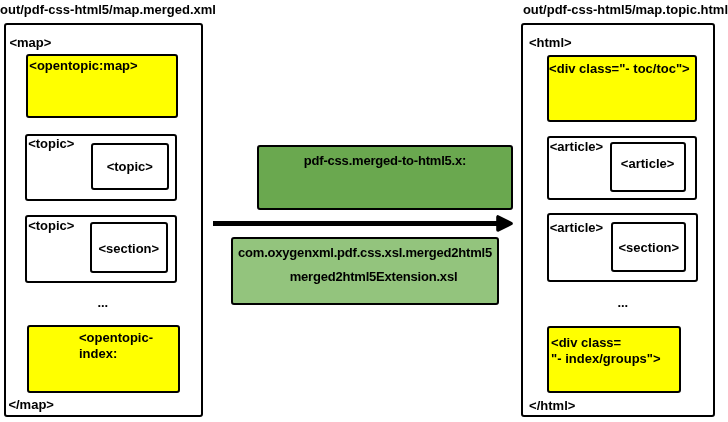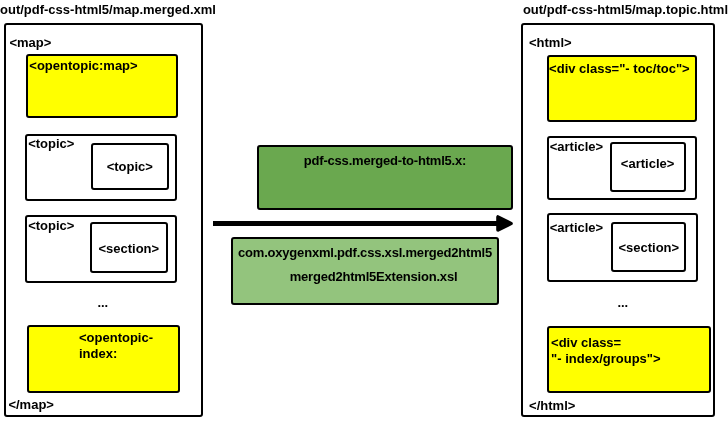--- a/index.html
+++ b/index.html
@@ -82,21 +82,21 @@
   #yl-right-top-lbl   { left: 0.5px;   top: 3.6px; }
   #article1           { left: 24.2px;  top: 110.6px; width: 150px;   height: 64.8px; }
   #article1-lbl       { left: 0.5px;   top: 1.3px; }
   #article1-inner     { left: 60.4px;  top: 4.7px;   width: 76px;    height: 50px; }
   #article1-inner-lbl { top: 12px; }
   #article2           { left: 24.2px;  top: 187.6px; width: 151px;   height: 69px; }
   #article2-lbl       { left: 0.5px;   top: 5px; }
   #article2-inner     { left: 62.1px;  top: 7.3px;   width: 75px;    height: 50px; }
   #article2-inner-lbl { top: 16px; }
   #dots-right         { left: 94.4px;  top: 269.5px; }
-  #yl-right-bot       { left: 23.7px;  top: 301px;   width: 164px;   height: 67px; }
+  #yl-right-bot       { left: 23.7px;  top: 301px;   width: 134px;   height: 67px; }
   #yl-right-bot-lbl   { left: 2.4px;   top: 7.2px; white-space: normal; }
   #lbl-html-close     { left: 6.1px;   top: 372.7px; text-align: right; }
 </style>
 </head>
 <body>
 
 <div id="canvas">
 
   <div class="title" id="title-left">out/pdf-css-html5/map.merged.xml</div>
 

